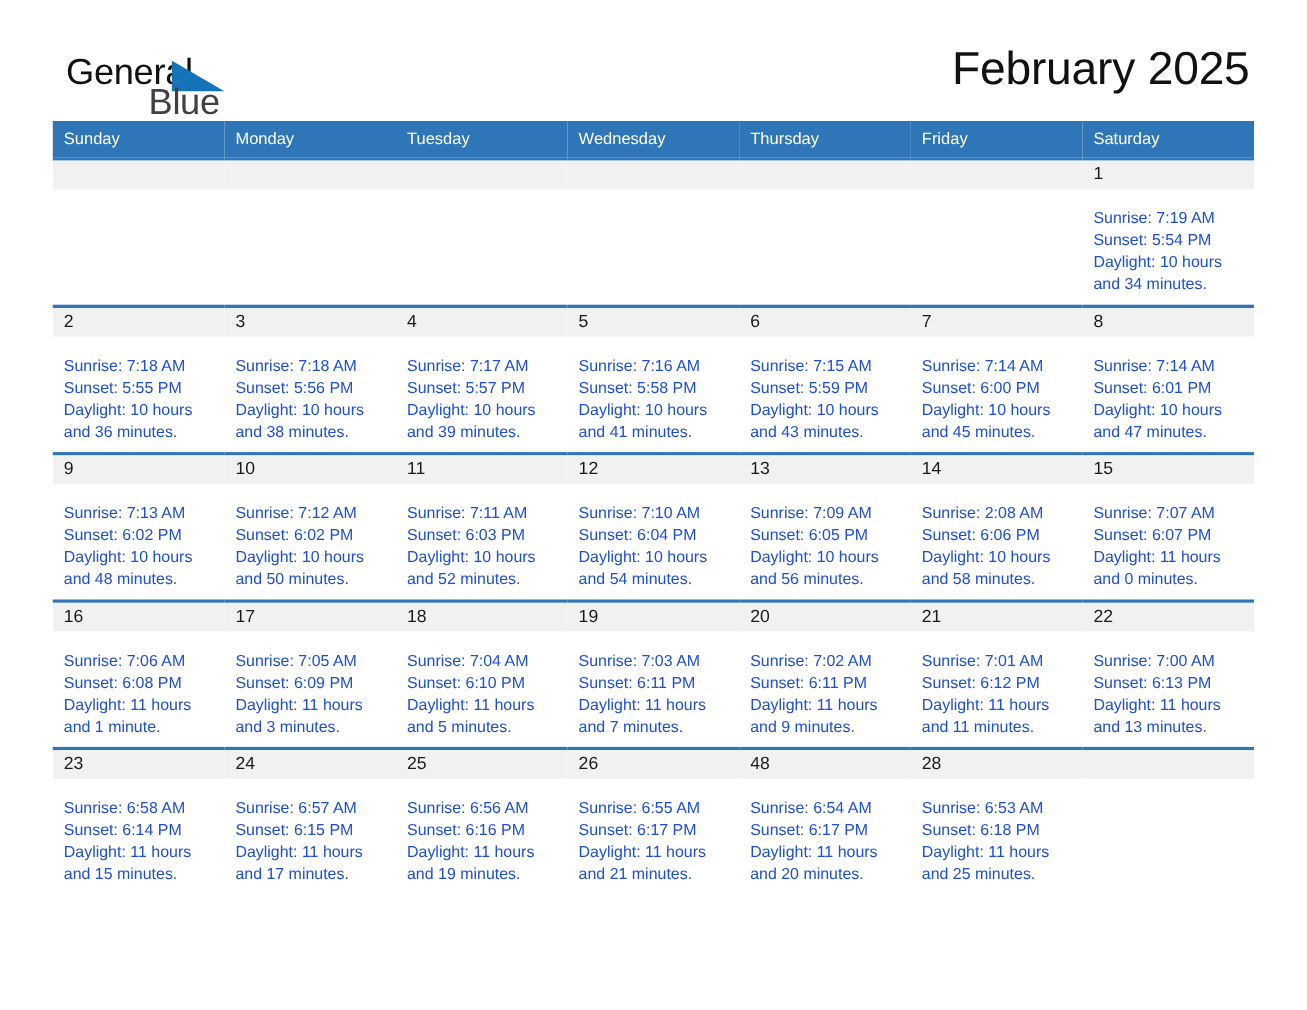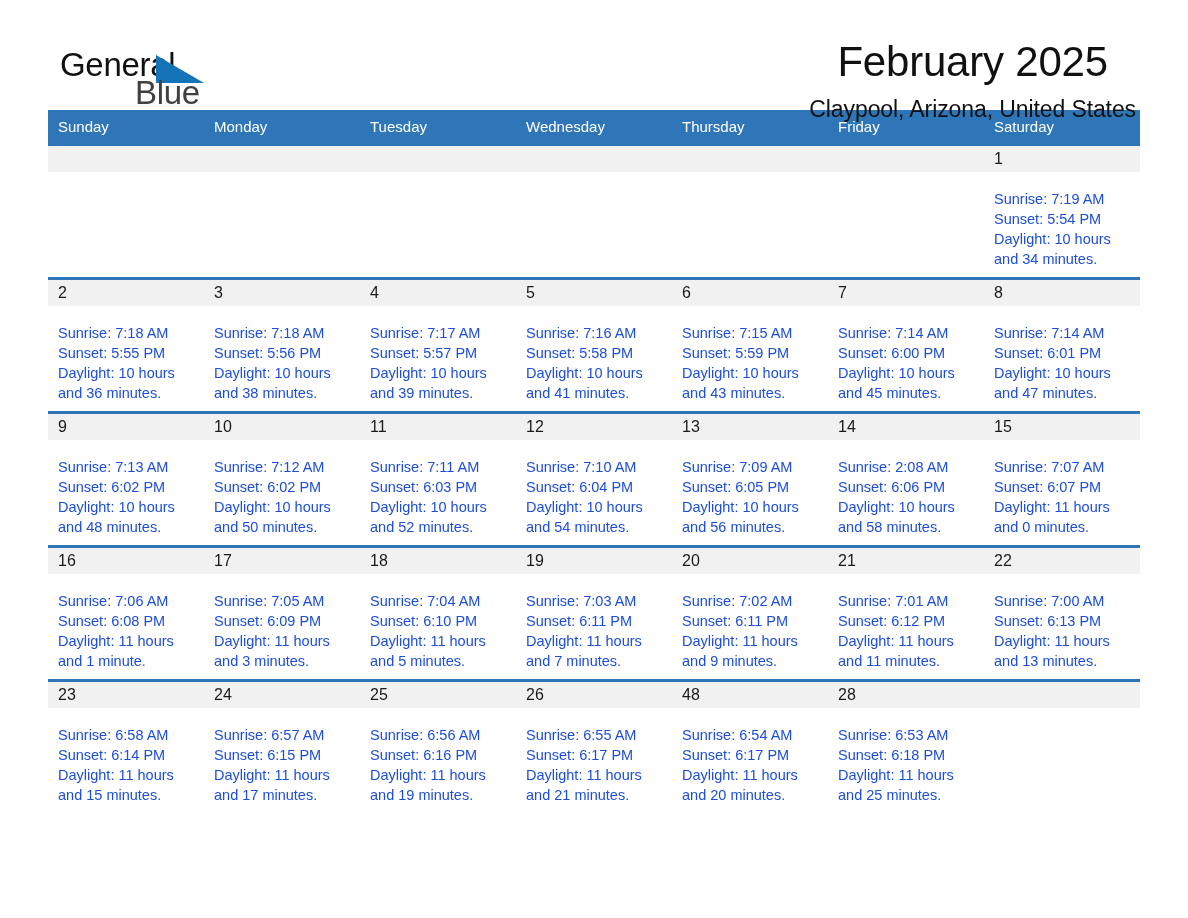--- a/index.html
+++ b/index.html
@@ -57,21 +57,21 @@
     font-size: 33px;
     line-height: 33px;
     letter-spacing: -0.3px;
     color: #404040;
     font-family: "Liberation Sans", sans-serif;
   }
   .titles {
     position: absolute;
     right: 4px;
     top: 38px;
-    text-align: center;
+    text-align: left;
   }
   .cal-title {
     font-size: 42px;
     line-height: 48px;
     font-weight: normal;
     color: #111111;
     margin: 0;
     letter-spacing: -0.2px;
   }
   .cal-subtitle {
@@ -147,21 +147,20 @@
       <span class="brand-triangle">
         <svg width="50" height="30" viewBox="0 0 50 30" xmlns="http://www.w3.org/2000/svg">
           <polygon points="0,0 48,28 0,28" fill="#1574b8"></polygon>
         </svg>
       </span>
       <span class="brand-blue">Blue</span>
     </div>
 
     <div class="titles">
       <h1 class="cal-title">February 2025</h1>
-      <h2 class="cal-subtitle">Claypool, Arizona, United States</h2>
     </div>
   </div>
 
   <table class="calendar">
     <colgroup>
       <col>
         <col>
         <col>
         <col>
         <col>

